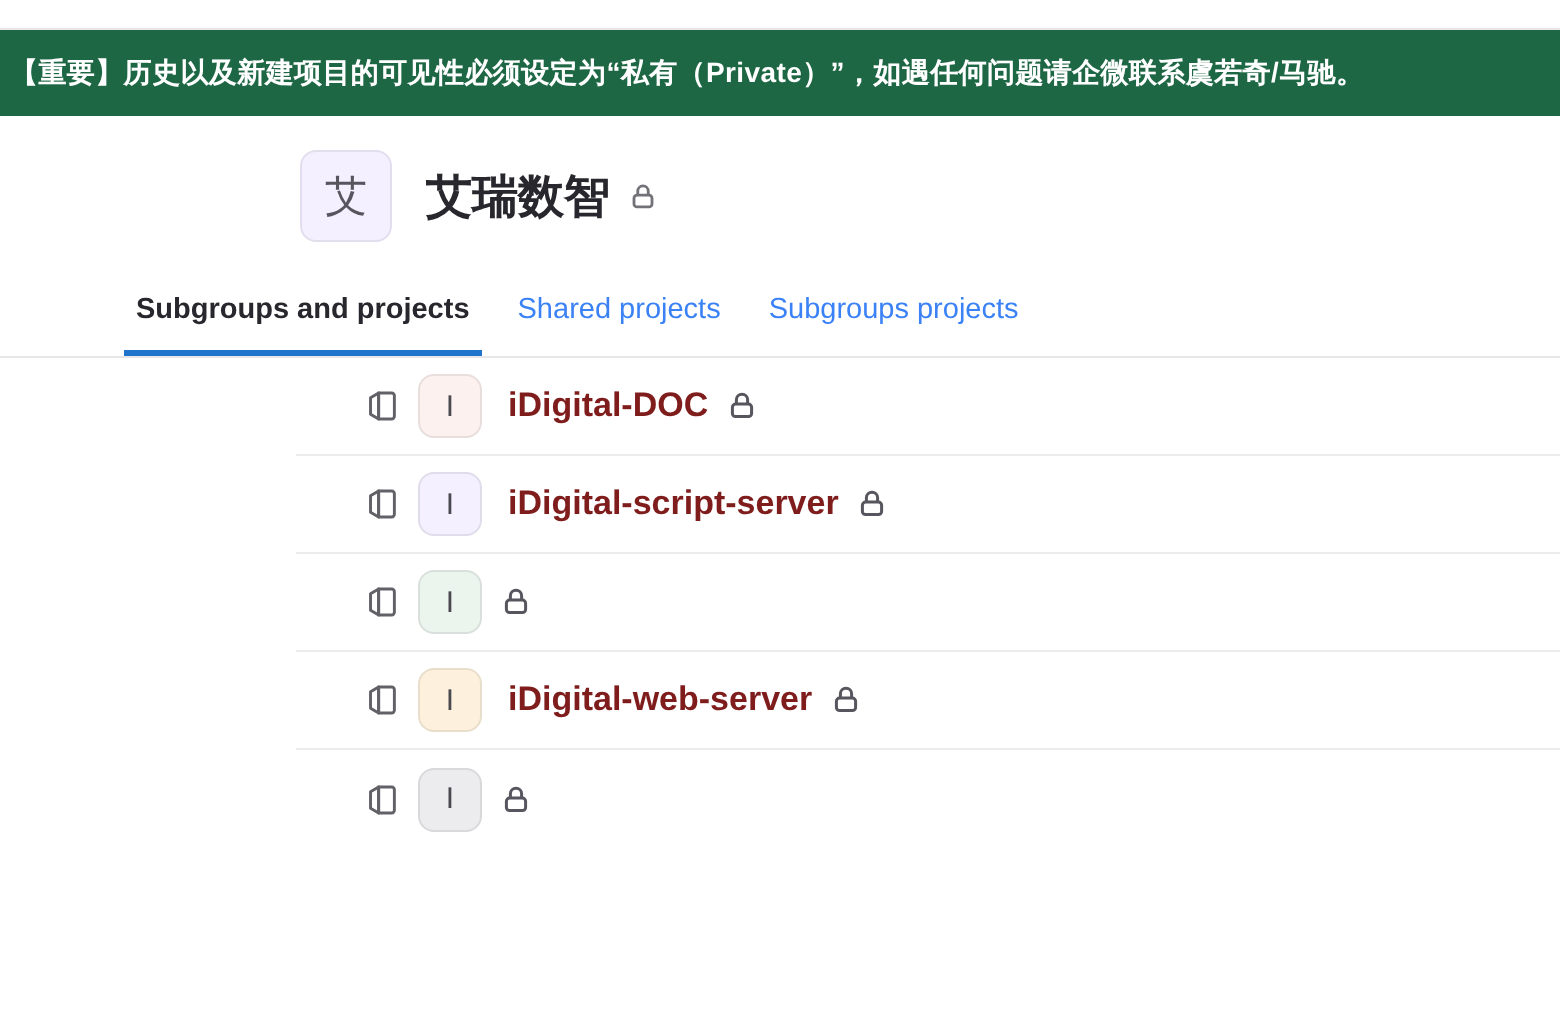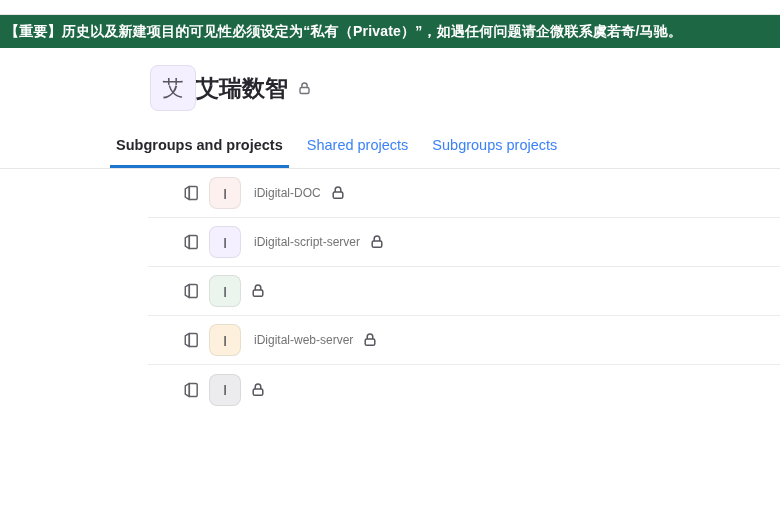--- a/index.html
+++ b/index.html
@@ -3,42 +3,42 @@
 <meta charset="utf-8">
 <style>
   * { margin:0; padding:0; box-sizing:border-box; }
   html,body { background:#ffffff; }
   body { font-family:"Liberation Sans","DejaVu Sans",sans-serif; color:#28272d; }
   .screen { position:relative; width:780px; height:509px; background:#fff; overflow:hidden; }
 
   .top-strip { height:15px; background:#fff; border-bottom:1px solid #e7e7ea; }
 
   .banner {
-    height:33px; display:flex; align-items:center;
+    height:43px; display:flex; align-items:center;
     background:#1e6745; color:#fff;
     padding:0 10px 0 5px;
   }
   .banner-text { font-size:14px; font-weight:700; letter-spacing:0.2px; white-space:nowrap; }
 
   .group-header {
     display:flex; align-items:center;
     margin:17px 0 0 150px;
   }
   .group-avatar {
     width:46px; height:46px; border-radius:8px;
     background:#f4f0ff; border:1px solid #e3deee;
     display:flex; align-items:center; justify-content:center;
     font-size:21px; color:#57565e; font-weight:400;
   }
-  .group-title { font-size:23px; font-weight:700; color:#28272d; }
+  .group-title { margin-left:17px; font-size:23px; font-weight:700; color:#28272d; }
   .group-lock { margin-left:9px; color:#737278; display:flex; align-items:center; }
 
   .tabs {
     display:flex; align-items:center;
-    margin:26px 0 0 0; padding-left:110px;
+    margin:26px 0 0 0; padding-left:62px;
     border-bottom:1px solid #e7e7ea;
   }
   .tab {
     font-size:14.5px; color:#3b82f6; cursor:pointer;
     padding:0 6px 12px 6px; margin-right:12px;
     border-bottom:3px solid transparent;
     white-space:nowrap;
   }
   .tab.active {
     color:#28272d; font-weight:700;
@@ -52,21 +52,21 @@
     padding-left:34px; cursor:pointer;
   }
   .project-row:last-child { border-bottom:none; }
   .type-icon { color:#626168; display:flex; align-items:center; flex:0 0 auto; }
   .project-avatar {
     width:32px; height:32px; border-radius:8px; margin-left:9px;
     border:1px solid rgba(0,0,0,0.08);
     display:flex; align-items:center; justify-content:center;
     font-size:15px; color:#4a4950; flex:0 0 auto;
   }
-  .project-name { margin-left:13px; font-size:12px; font-weight:400; color:#737373; white-space:nowrap; }
+  .project-name { margin-left:13px; font-size:17px; font-weight:700; color:#7f1d1d; white-space:nowrap; }
   .row-lock { margin-left:9px; color:#57565e; display:flex; align-items:center; }
 
   svg { display:block; }
 </style>
 </head>
 <body>
 
 <div class="screen">
 
   <div class="top-strip"></div>

